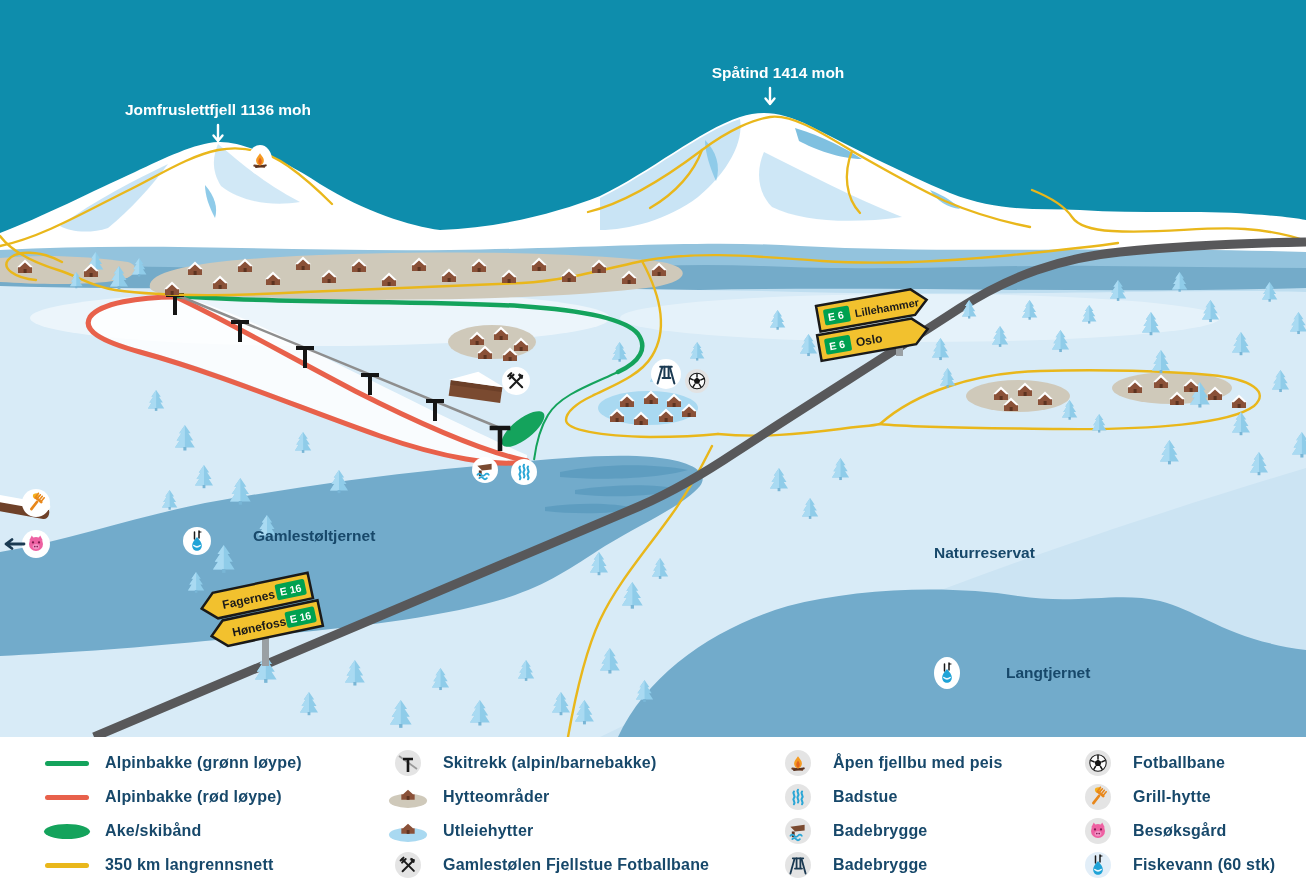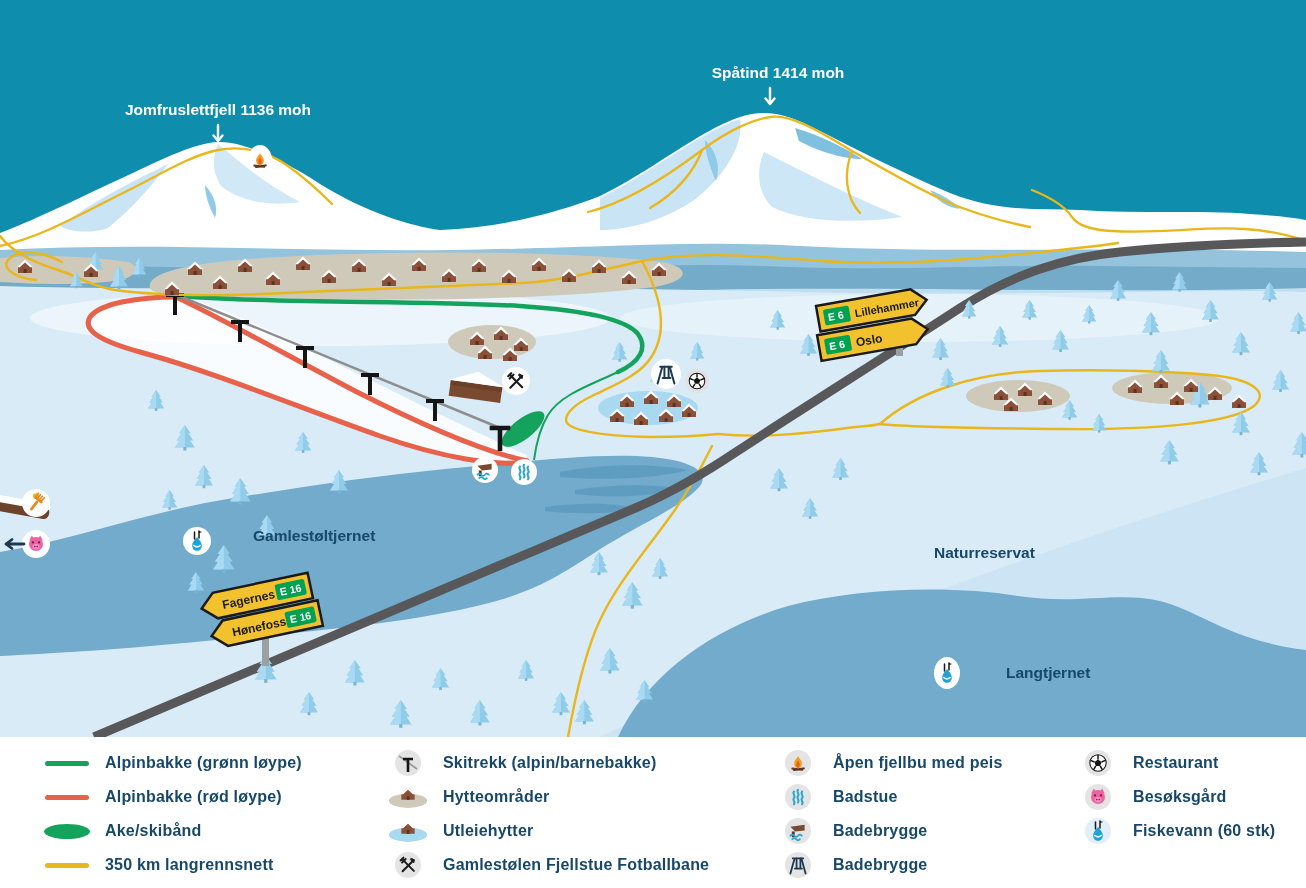--- a/index.html
+++ b/index.html
@@ -510,21 +510,30 @@
   </div>
 
   <div class="leg-col" style="left:1078px;">
     <div class="leg-row">
       <span class="icon-box">
         <svg width="28" height="28" viewBox="-14 -14 28 28">
               <circle r="13" fill="#e4e4e4"></circle>
               <use href="#gl-ball" transform="scale(1)"></use>
             </svg>
       </span>
-      <span class="leg-label">Restaurant</span>
+      <span class="leg-label">Fotballbane</span>
+    </div>
+    <div class="leg-row">
+      <span class="icon-box">
+        <svg width="28" height="28" viewBox="-14 -14 28 28">
+              <circle r="13" fill="#e4e4e4"></circle>
+              <use href="#gl-grill" transform="scale(1.05)"></use>
+            </svg>
+      </span>
+      <span class="leg-label">Grill-hytte</span>
     </div>
     <div class="leg-row">
       <span class="icon-box">
         <svg width="28" height="28" viewBox="-14 -14 28 28">
               <circle r="13" fill="#e4e4e4"></circle>
               <use href="#gl-pig" transform="scale(1)"></use>
             </svg>
       </span>
       <span class="leg-label">Besøksgård</span>
     </div>

